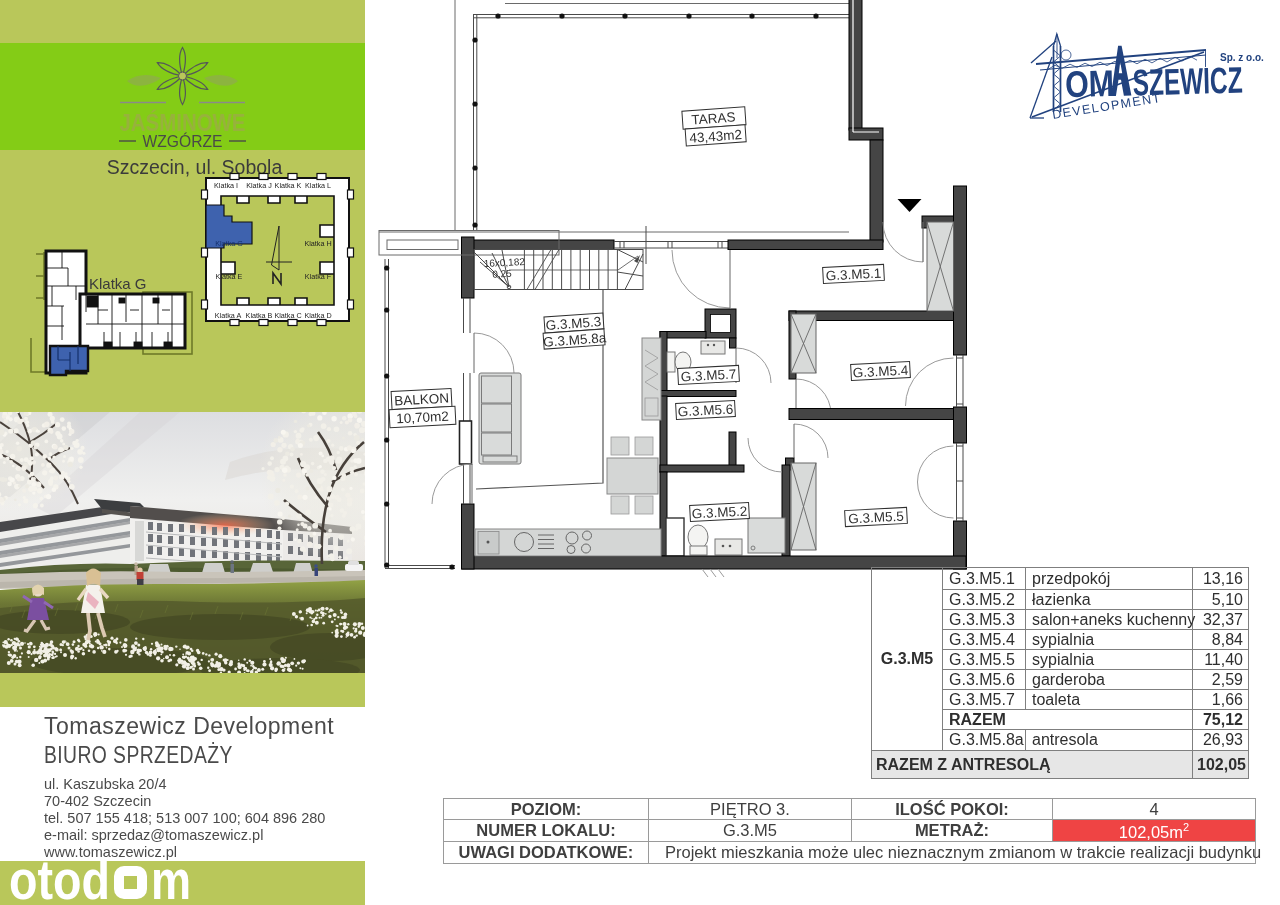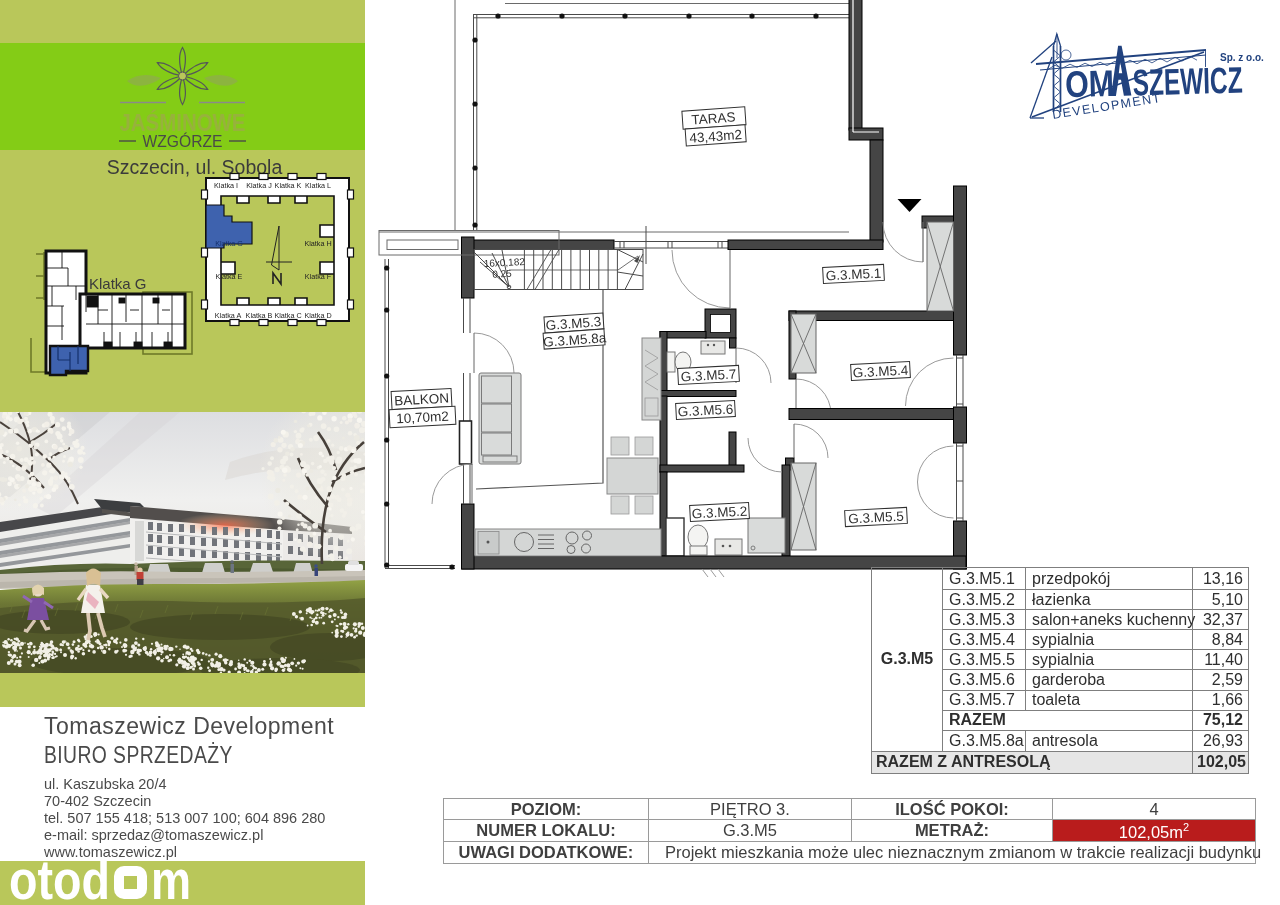--- a/index.html
+++ b/index.html
@@ -1613,39 +1613,39 @@
       </tr>
   <tr style="height:20px;">
         <td colspan="2" style="font-weight:bold;">RAZEM</td>
         <td class="num" style="font-weight:bold;">75,12</td>
       </tr>
   <tr style="height:21px;">
         <td>G.3.M5.8a</td>
         <td>antresola</td>
         <td class="num">26,93</td>
       </tr>
-  <tr style="height:22px;background:#e6e6e6;">
+  <tr style="height:28px;background:#e6e6e6;">
         <td colspan="3" style="font-weight:bold;padding-left:4px;">RAZEM Z ANTRESOLĄ</td>
         <td class="num" style="font-weight:bold;">102,05</td>
       </tr>
 </tbody>
   </table>
 
 <table id="infotable" class="abs" style="left:443px;top:798px;width:808px;height:66px;border-collapse:collapse;font-size:16.5px;color:#3f3f3f;table-layout:fixed;text-align:center;">
   <tbody>
       <tr style="height:21px;">
     <td style="width:204px;font-weight:bold;">POZIOM:</td>
     <td style="width:202px;">PIĘTRO 3.</td>
     <td style="width:200px;font-weight:bold;">ILOŚĆ POKOI:</td>
     <td style="width:202px;">4</td>
   </tr>
   <tr style="height:22px;">
     <td style="font-weight:bold;">NUMER LOKALU:</td>
     <td>G.3.M5</td>
     <td style="font-weight:bold;">METRAŻ:</td>
-    <td style="background:#b91c1c;color:#fff;">102,05m<sup style="font-size:11px;">2</sup></td>
+    <td style="background:#ef4444;color:#fff;">102,05m<sup style="font-size:11px;">2</sup></td>
   </tr>
   <tr style="height:22px;">
     <td style="font-weight:bold;">UWAGI DODATKOWE:</td>
     <td colspan="3" style="text-align:left;padding-left:16px;">Projekt mieszkania może ulec nieznacznym zmianom w trakcie realizacji budynku</td>
   </tr>
 </tbody>
   </table>
 
 </body></html>

